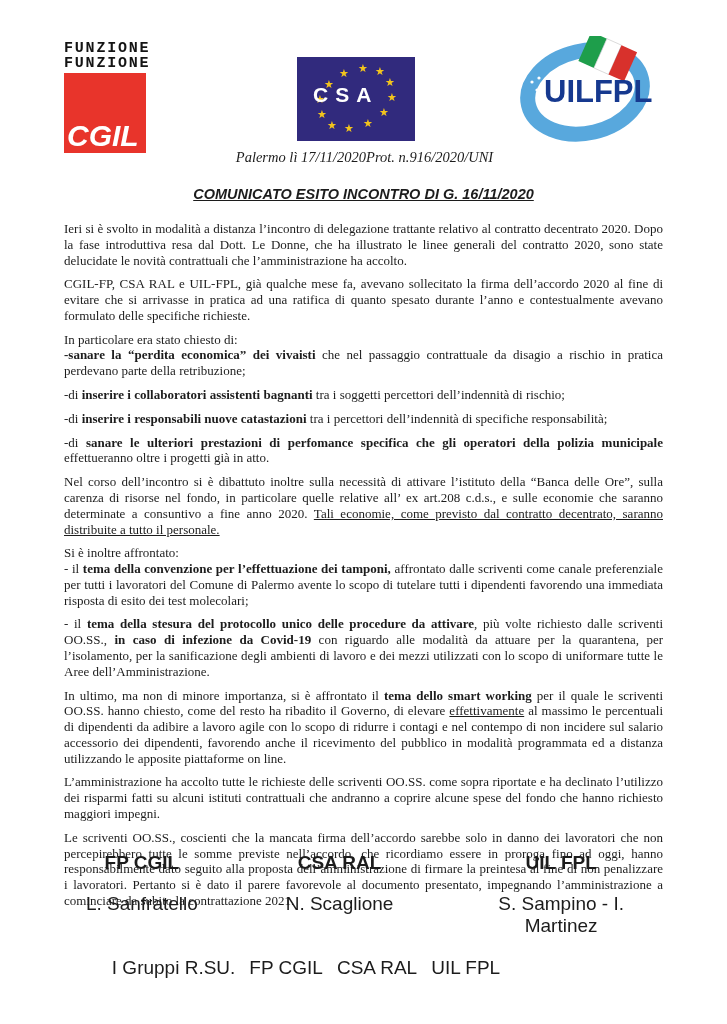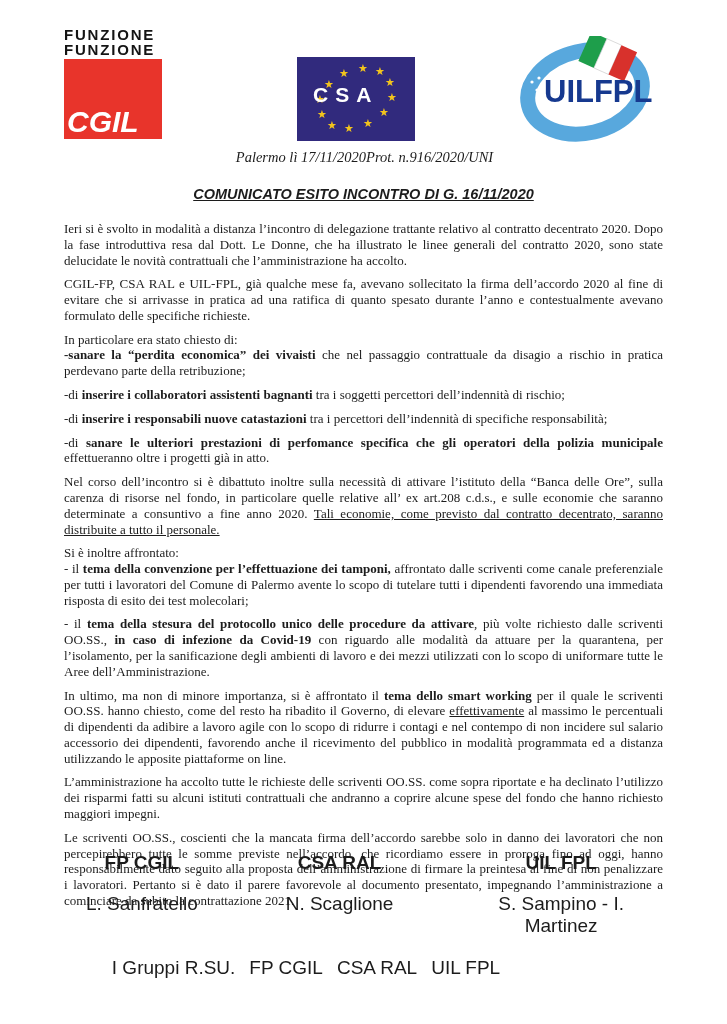--- a/index.html
+++ b/index.html
@@ -10,23 +10,23 @@
     font-family:"Liberation Serif", serif;
     color:#1c1c1c;
     overflow:hidden;
     margin:0 auto;
   }
 
   
   .logo-row{position:absolute;top:26px;left:0;width:727px;height:120px;}
 
   .cgil-logo{position:absolute;left:64px;top:2px;width:98px;}
-  .cgil-top{font-family:Liberation Sans, sans-serif;font-weight:bold;
-    font-size:15px;line-height:0.98;letter-spacing:1.8px;color:#141414;}
-  .cgil-box{width:98px;height:80px;background:#e8342b;position:relative;margin-top:2px;}
+  .cgil-top{font-family:Liberation Mono, monospace;font-weight:bold;
+    font-size:15px;line-height:0.98;letter-spacing:1.8px;color:#141414;margin-top:14px;}
+  .cgil-box{width:82px;height:80px;background:#e8342b;position:relative;margin-top:2px;}
   .cgil-box span{position:absolute;left:3px;bottom:0px;color:#ffffff;
     font-family:"Liberation Sans",sans-serif;font-weight:bold;font-style:italic;
     font-size:30px;letter-spacing:0px;}
 
   .csa-logo{position:absolute;left:297px;top:31px;width:118px;height:84px;background:#312a7d;}
   .csa-star{position:absolute;font-size:11px;line-height:1;transform:translate(-50%,-50%);}
   .csa-text{position:absolute;left:16px;top:26px;color:#ffffff;
     font-family:"Liberation Sans",sans-serif;font-weight:bold;font-size:21px;letter-spacing:7px;}
 
   .uil-logo{position:absolute;left:508px;top:10px;width:155px;height:108px;}

